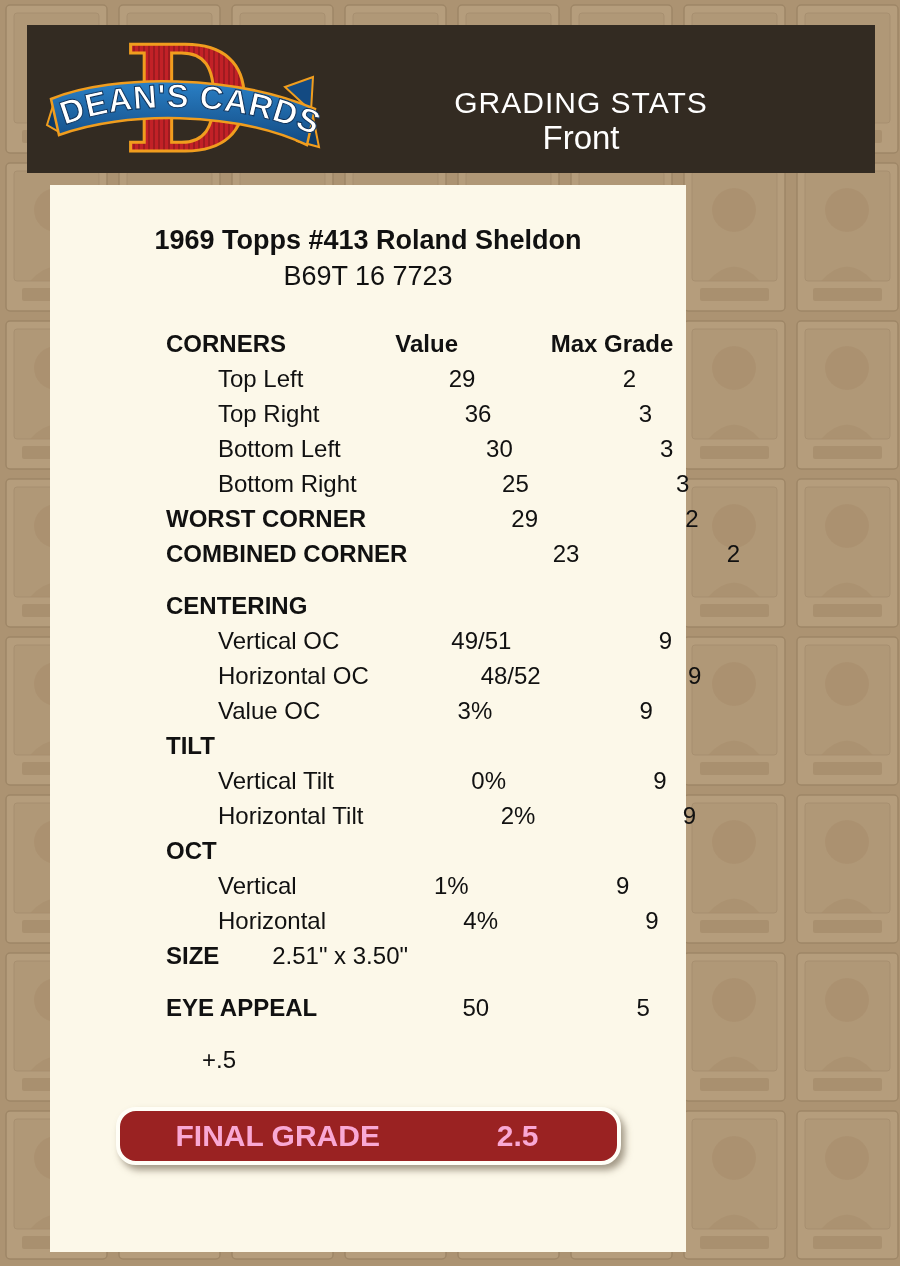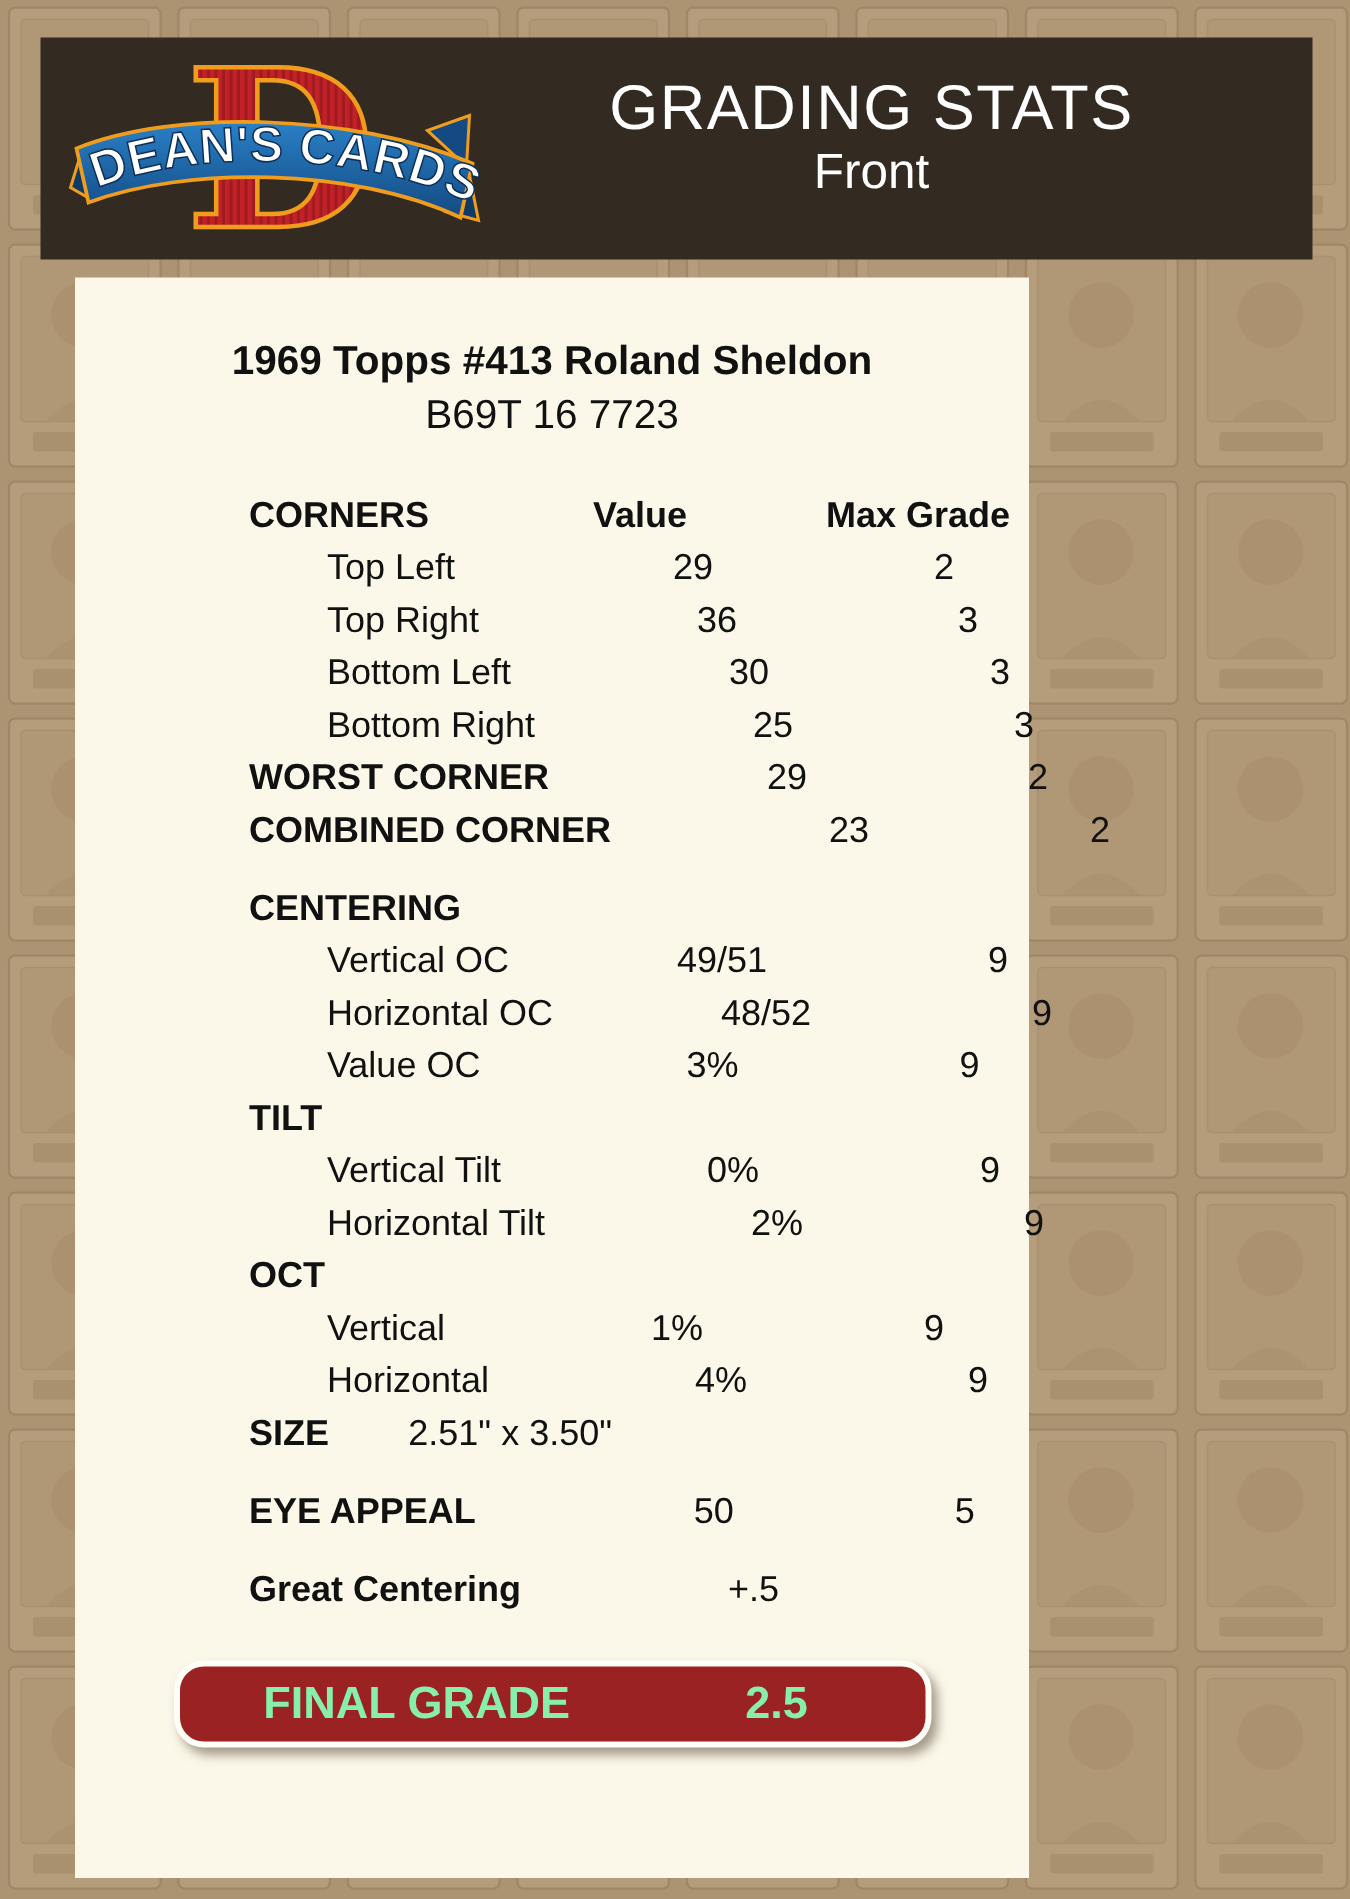--- a/index.html
+++ b/index.html
@@ -14,21 +14,21 @@
 
   
   .topbar{
     position:absolute;left:27px;top:25px;width:848px;height:148px;
     background:#332b22;z-index:2;
   }
   .logo{position:absolute;left:18px;top:4px;width:276px;height:142px;}
   .logo svg{display:block;width:100%;height:100%;}
   .titles{position:absolute;left:300px;right:40px;top:0;height:148px;
           text-align:center;color:#ffffff;}
-  .h-title{margin-top:24px;font-size:42px;line-height:1.1;letter-spacing:1px;font-weight:400;}
+  .h-title{margin-top:61px;font-size:30px;line-height:1.1;letter-spacing:1px;font-weight:400;}
   .h-sub{font-size:33px;line-height:1.15;font-weight:400;}
 
   
   .sheet{
     position:absolute;left:50px;top:185px;width:636px;height:1067px;
     background:#fcf8e9;z-index:1;color:#111111;
   }
   .card-title{margin-top:38px;text-align:center;font-size:27px;font-weight:bold;line-height:35px;}
   .card-code{text-align:center;font-size:27px;line-height:36px;}
 
@@ -45,21 +45,21 @@
   .c-value{text-align:right;white-space:nowrap;}
   .c-max{text-align:center;padding-left:80px;white-space:nowrap;}
 
   
   .final-grade{
     width:505px;height:58px;margin:30px auto 0 auto;
     background:#9a2222;border:4px solid #fffef7;border-radius:20px;
     box-shadow:4px 5px 7px rgba(90,75,55,0.55);
     display:flex;align-items:center;justify-content:space-between;
     padding:0 78px 0 56px;box-sizing:border-box;
-    color:#86efac;font-size:30px;font-weight:bold;cursor:pointer;
+    color:#f9a8d4;font-size:30px;font-weight:bold;cursor:pointer;
   }
 </style>
 </head>
 <body>
 
 <div class="page">
 
   <svg class="bg-collage" width="900" height="1266" aria-hidden="true">
     <defs>
       <pattern id="cardgrid" width="113" height="158" patternUnits="userSpaceOnUse">
@@ -207,21 +207,20 @@
         <span class="c-value">2.51" x 3.50"</span>
         <span class="c-max"></span>
       </div>
 
       <div class="row section gap">
         <span class="c-label">EYE APPEAL</span>
         <span class="c-value">50</span>
         <span class="c-max">5</span>
       </div>
       <div class="row section gap">
-        <span class="c-label">Great Centering</span>
         <span class="c-value">+.5</span>
         <span class="c-max"></span>
       </div>
     </div>
 
     <div class="final-grade">
       <span>FINAL GRADE</span>
       <span>2.5</span>
     </div>
   </main>

